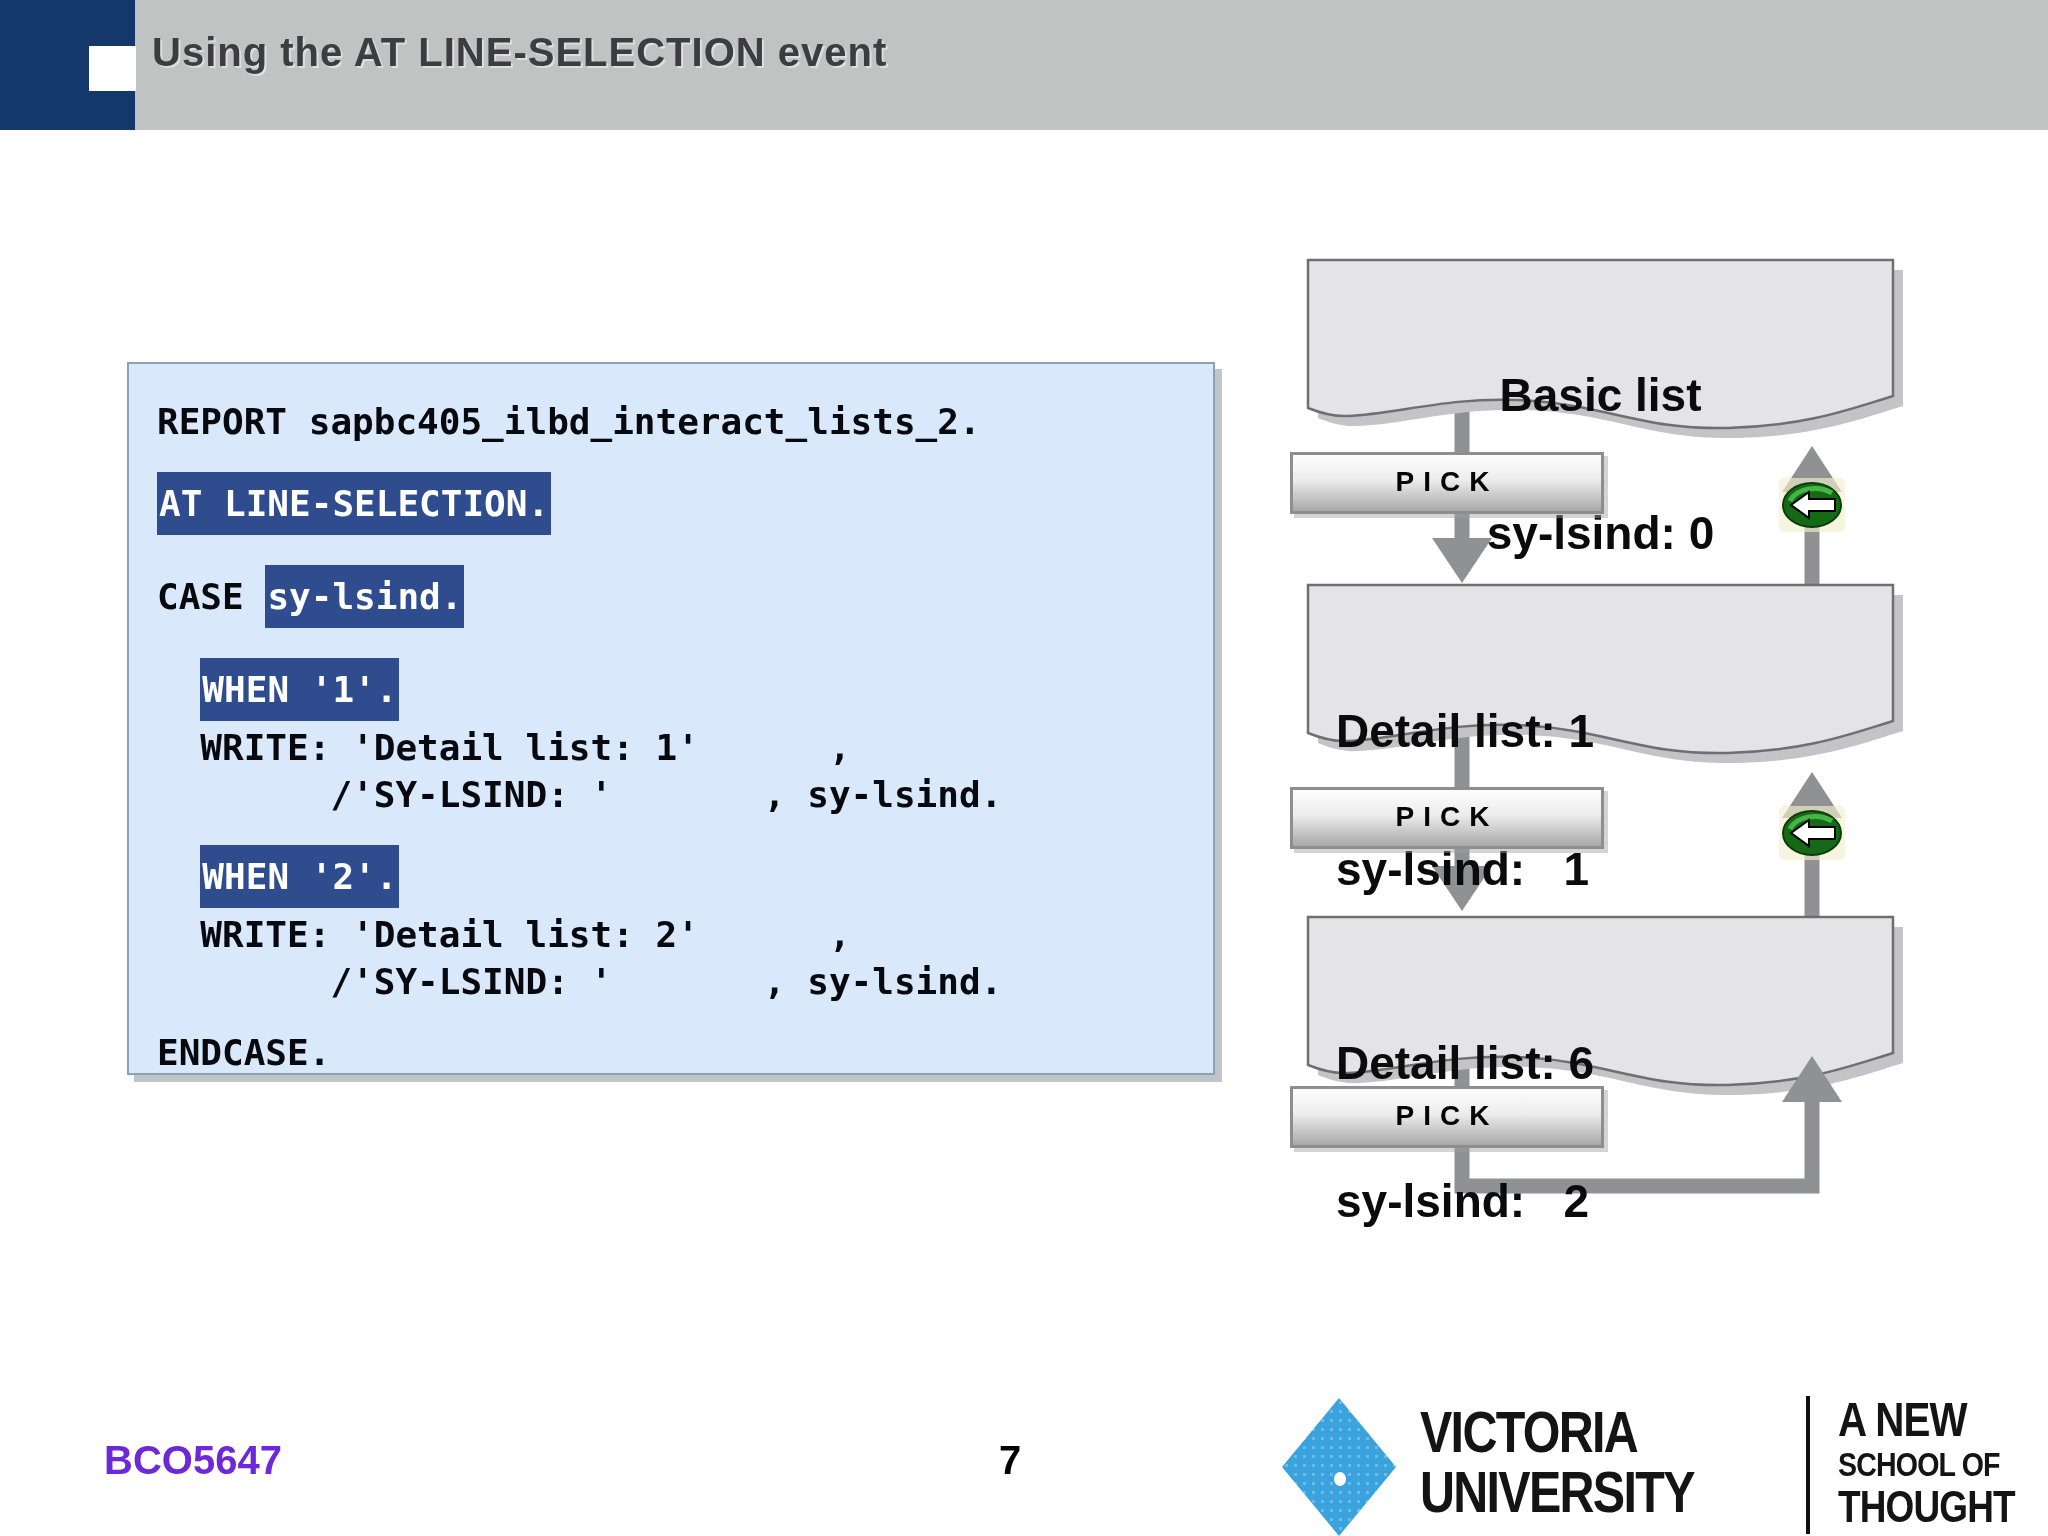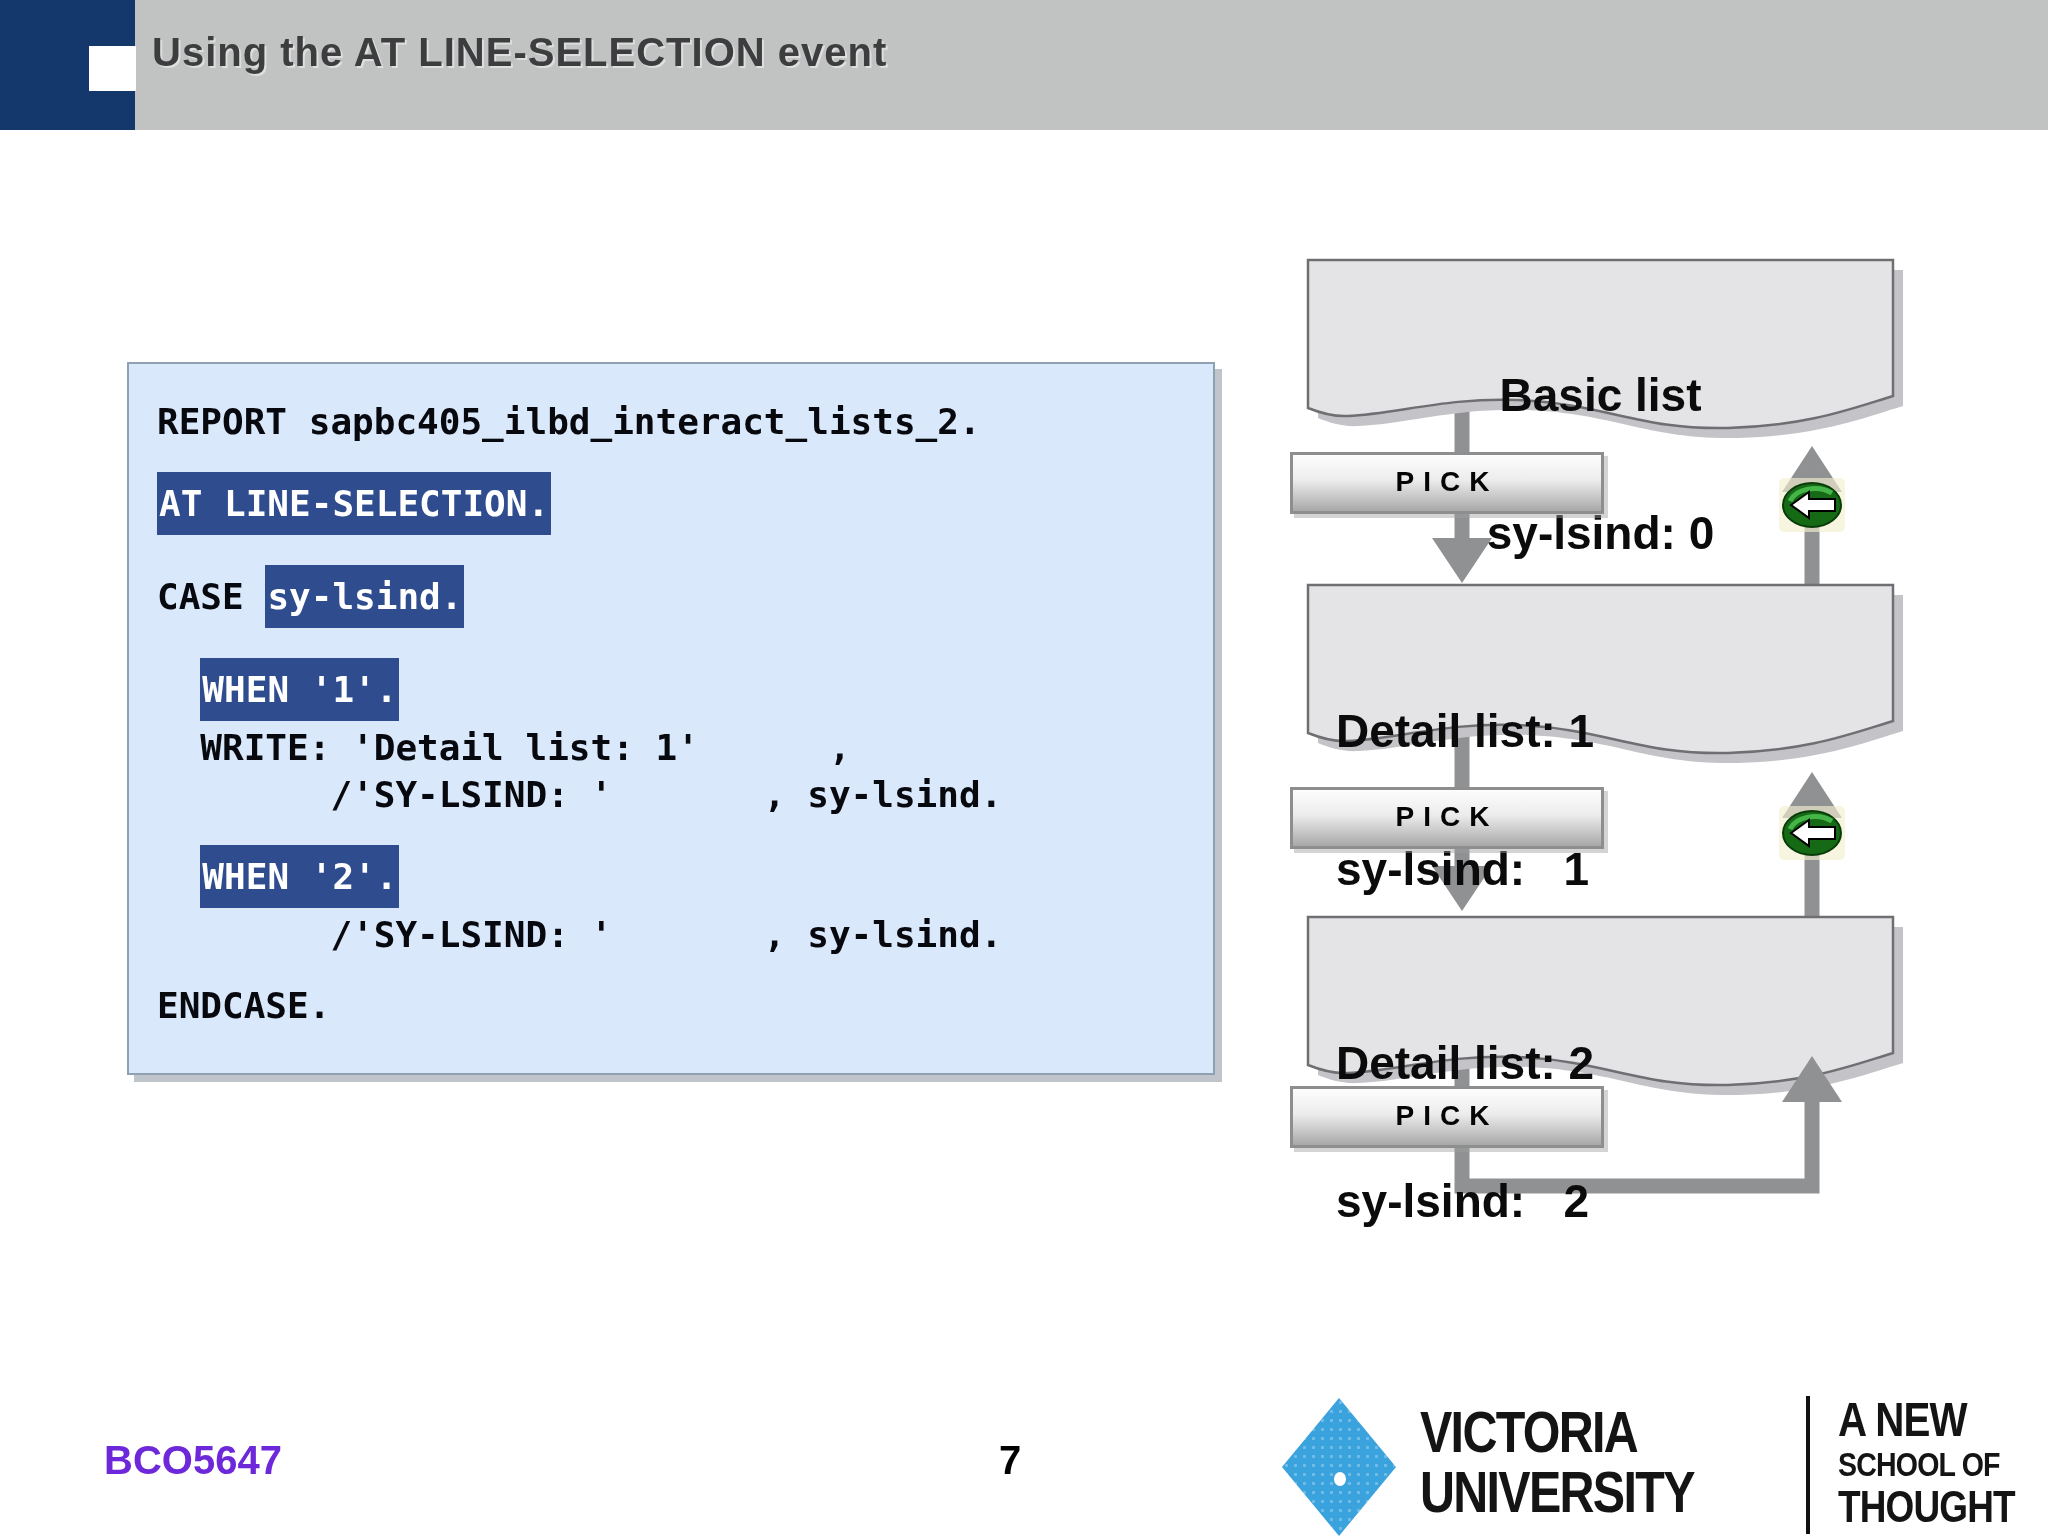--- a/index.html
+++ b/index.html
@@ -106,20 +106,21 @@
         <div class="code-line blank"></div>
         <div class="code-line"><span class="hl">AT LINE-SELECTION.</span></div>
         <div class="code-line blank"></div>
         <div class="code-line"><span>CASE </span><span class="hl">sy-lsind.</span></div>
         <div class="code-line blank"></div>
         <div class="code-line"><span>  </span><span class="hl">WHEN '1'.</span></div>
         <div class="code-line"><span>  WRITE: 'Detail list: 1'      ,</span></div>
         <div class="code-line"><span>        /'SY-LSIND: '       , sy-lsind.</span></div>
         <div class="code-line blank"></div>
         <div class="code-line"><span>  </span><span class="hl">WHEN '2'.</span></div>
+        <div class="code-line"><span>  WRITE: 'Detail list: 2'      ,</span></div>
         <div class="code-line"><span>        /'SY-LSIND: '       , sy-lsind.</span></div>
         <div class="code-line blank"></div>
         <div class="code-line"><span>ENDCASE.</span></div>
       </div>
   </div>
 
   <div class="diagram">
     <svg class="flow-svg" width="680" height="1010" viewBox="0 0 680 1010">
       <defs>
         <path id="listbox" d="M0 0 H585 V136 C545 148,500 166,420 168 C330 170,300 144,210 140 C140 137,88 154,40 156 C24 157,10 152,0 148 Z"></path>
@@ -166,21 +167,21 @@
 
     <div class="node-text nt1">
       <div>Basic list</div>
       <div>sy-lsind: 0</div>
     </div>
     <div class="node-text nt2">
       <div>Detail list: 1</div>
       <div>sy-lsind:   1</div>
     </div>
     <div class="node-text nt3">
-      <div>Detail list: 2</div>
+      <div>Detail list: 6</div>
       <div>sy-lsind:   2</div>
     </div>
 
     <div class="pick p1">PICK</div>
     <div class="pick p2">PICK</div>
     <div class="pick p3">PICK</div>
   </div>
 
   <div class="course">BCO5647</div>
   <div class="pagenum">7</div>

